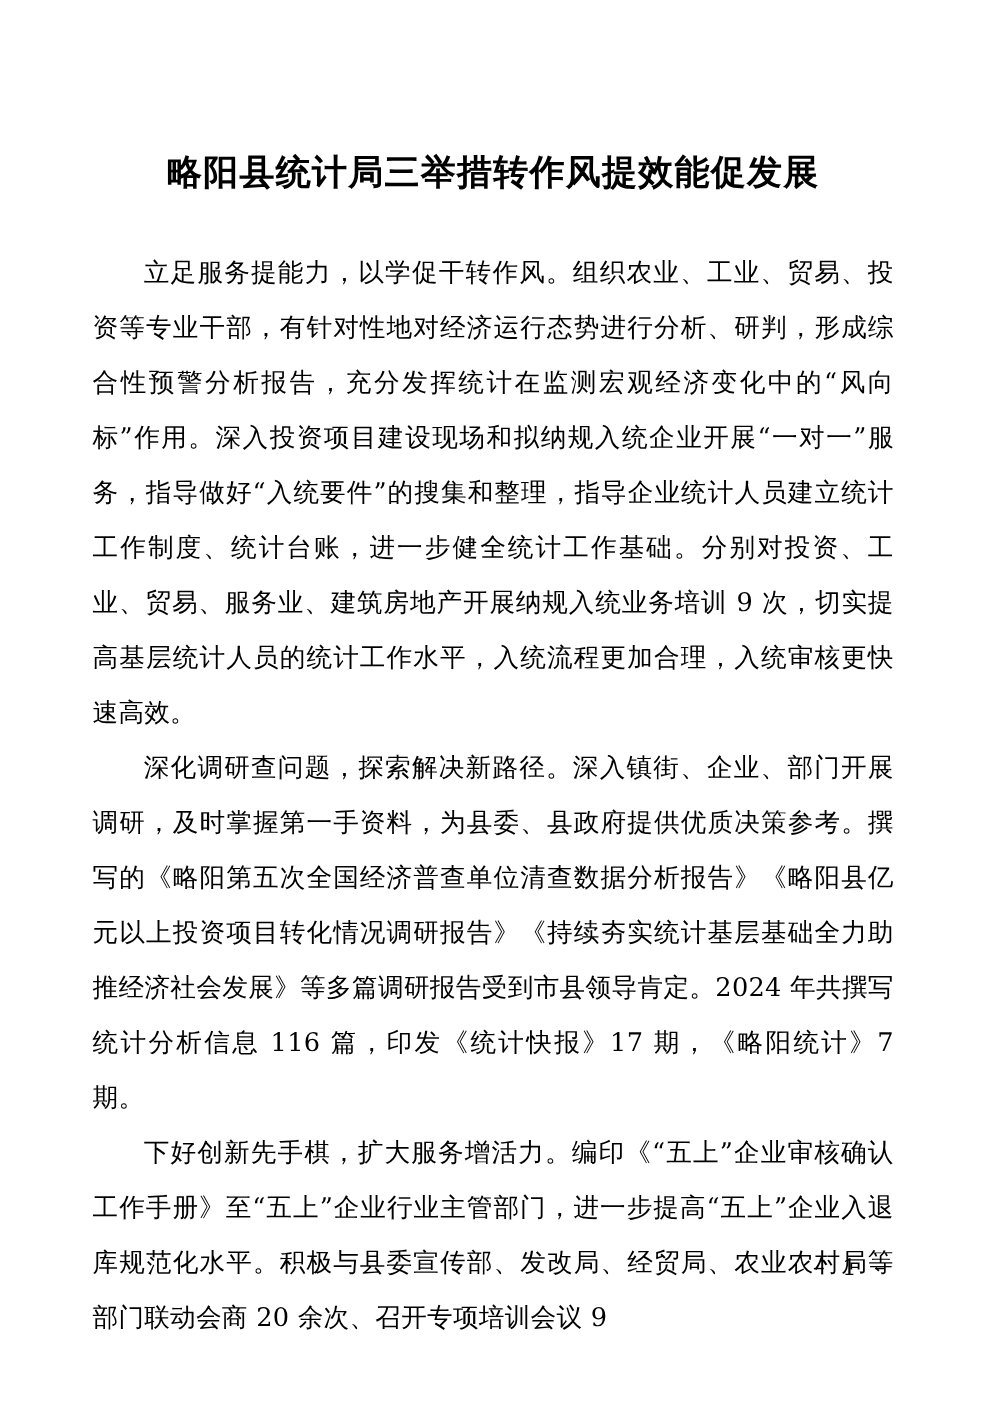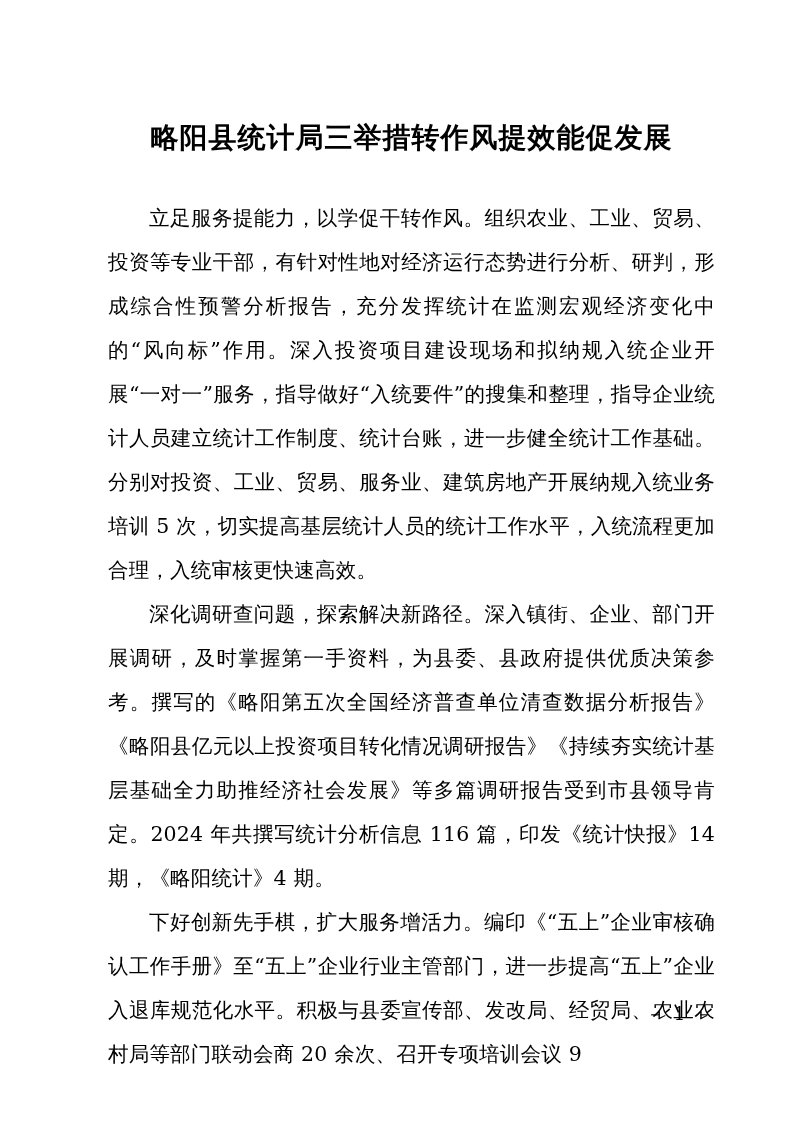--- a/index.html
+++ b/index.html
@@ -12,21 +12,21 @@
     height: 1122px;
     font-family: "DejaVu Serif", "Liberation Serif", serif;
     color: #111111;
     position: relative;
     overflow: hidden;
   }
   .page {
     box-sizing: border-box;
     width: 793px;
     height: 1122px;
-    padding: 118px 78px 0 108px;
+    padding: 118px 78px 0 74px;
     position: relative;
   }
   .doc-title {
     font-family: "DejaVu Serif", "Liberation Serif", serif;
     font-weight: bold;
     font-size: 28px;
     line-height: 40px;
     text-align: center;
     letter-spacing: 1px;
     margin: 0 0 38px 0;
@@ -58,21 +58,21 @@
     letter-spacing: 2px;
   }
 </style>
 </head>
 <body>
 
 <div class="page">
 
   <h1 class="doc-title">略阳县统计局三举措转作风提效能促发展</h1>
 
-  <p class="body-text indent">立足服务提能力，以学促干转作风。组织农业、工业、贸易、投资等专业干部，有针对性地对经济运行态势进行分析、研判，形成综合性预警分析报告，充分发挥统计在监测宏观经济变化中的“风向标”作用。深入投资项目建设现场和拟纳规入统企业开展“一对一”服务，指导做好“入统要件”的搜集和整理，指导企业统计人员建立统计工作制度、统计台账，进一步健全统计工作基础。分别对投资、工业、贸易、服务业、建筑房地产开展纳规入统业务培训 5 次，切实提高基层统计人员的统计工作水平，入统流程更加合理，入统审核更快速高效。</p>
+  <p class="body-text indent">立足服务提能力，以学促干转作风。组织农业、工业、贸易、投资等专业干部，有针对性地对经济运行态势进行分析、研判，形成综合性预警分析报告，充分发挥统计在监测宏观经济变化中的“风向标”作用。深入投资项目建设现场和拟纳规入统企业开展“一对一”服务，指导做好“入统要件”的搜集和整理，指导企业统计人员建立统计工作制度、统计台账，进一步健全统计工作基础。分别对投资、工业、贸易、服务业、建筑房地产开展纳规入统业务培训 9 次，切实提高基层统计人员的统计工作水平，入统流程更加合理，入统审核更快速高效。</p>
 
-  <p class="body-text indent">深化调研查问题，探索解决新路径。深入镇街、企业、部门开展调研，及时掌握第一手资料，为县委、县政府提供优质决策参考。撰写的《略阳第五次全国经济普查单位清查数据分析报告》《略阳县亿元以上投资项目转化情况调研报告》《持续夯实统计基层基础全力助推经济社会发展》等多篇调研报告受到市县领导肯定。2024 年共撰写统计分析信息 116 篇，印发《统计快报》14 期，《略阳统计》4 期。</p>
+  <p class="body-text indent">深化调研查问题，探索解决新路径。深入镇街、企业、部门开展调研，及时掌握第一手资料，为县委、县政府提供优质决策参考。撰写的《略阳第五次全国经济普查单位清查数据分析报告》《略阳县亿元以上投资项目转化情况调研报告》《持续夯实统计基层基础全力助推经济社会发展》等多篇调研报告受到市县领导肯定。2024 年共撰写统计分析信息 116 篇，印发《统计快报》17 期，《略阳统计》7 期。</p>
 
   <p class="body-text indent">下好创新先手棋，扩大服务增活力。编印《“五上”企业审核确认工作手册》至“五上”企业行业主管部门，进一步提高“五上”企业入退库规范化水平。积极与县委宣传部、发改局、经贸局、农业农村局等部门联动会商 20 余次、召开专项培训会议 9</p>
 
   <div class="page-number">－ 1 －</div>
 
 </div>
 
 </body></html>

